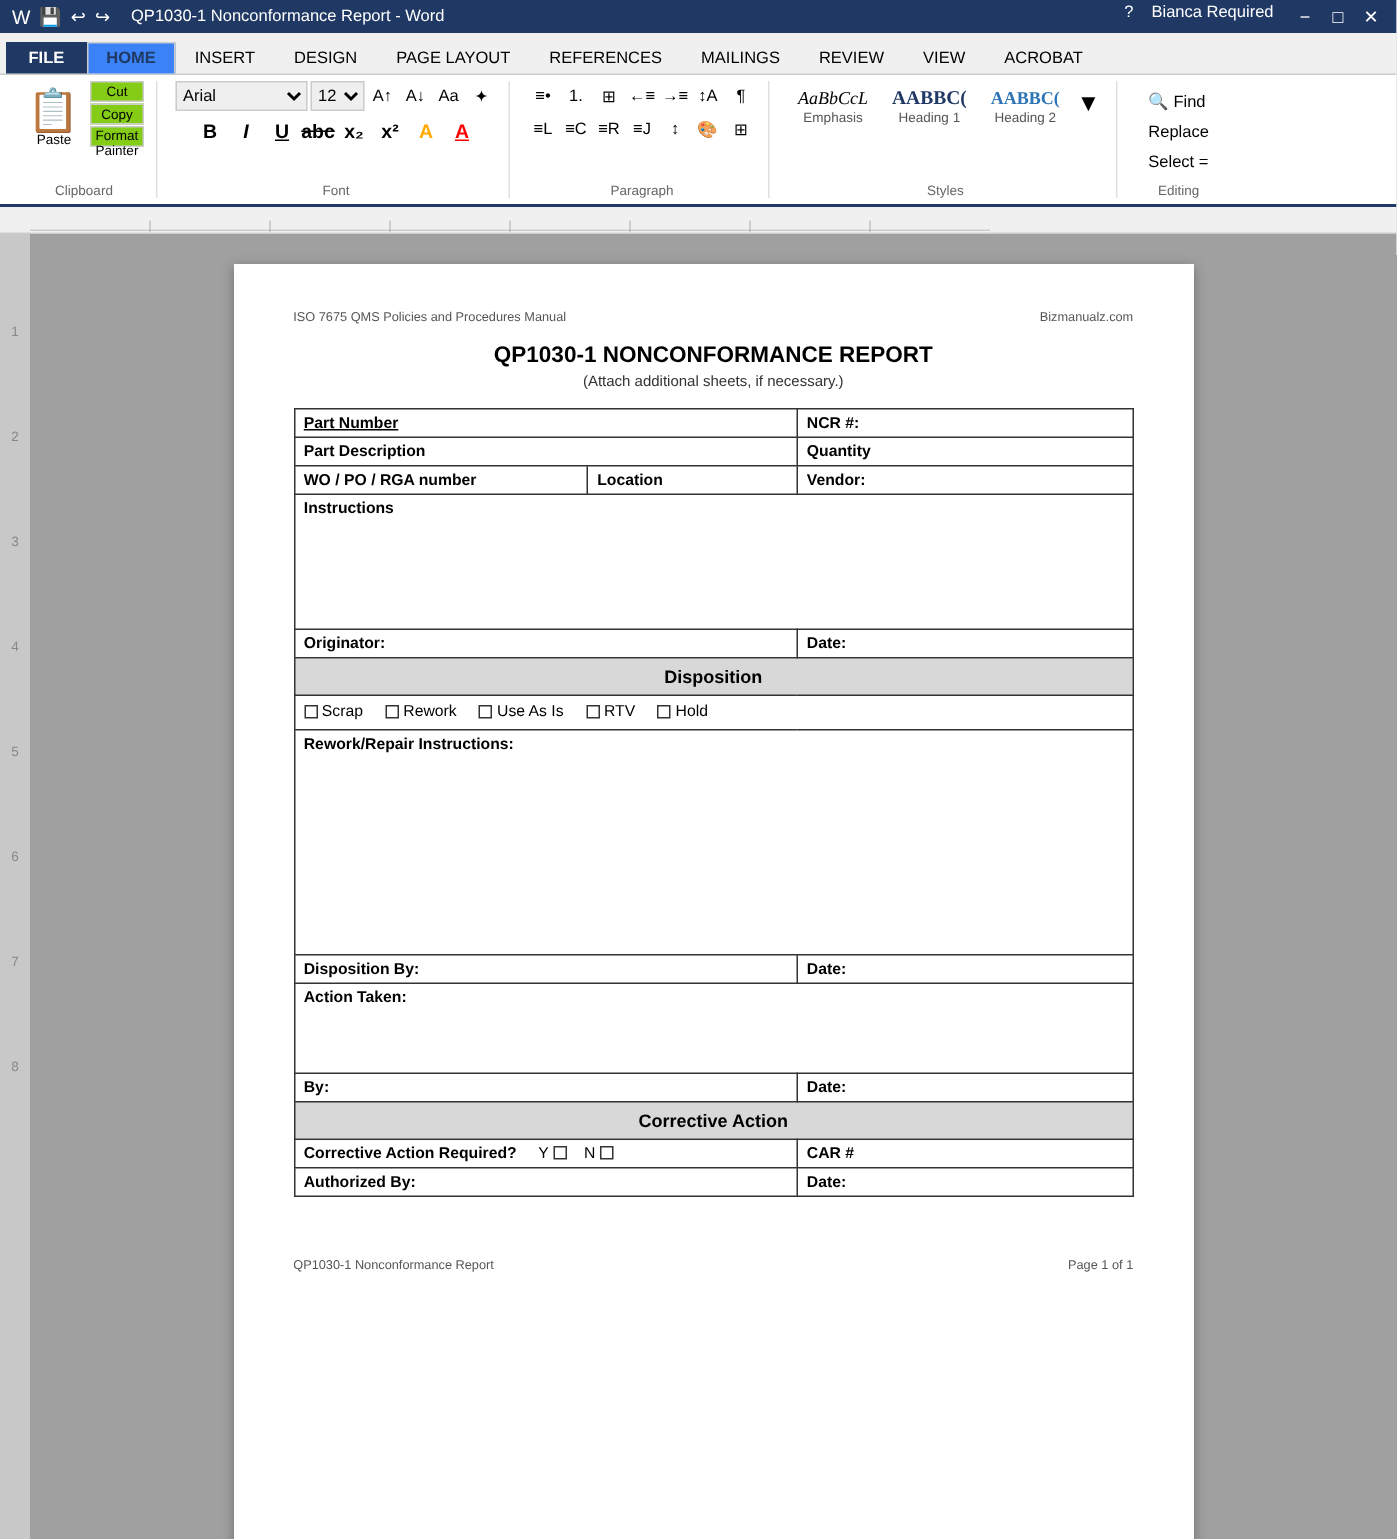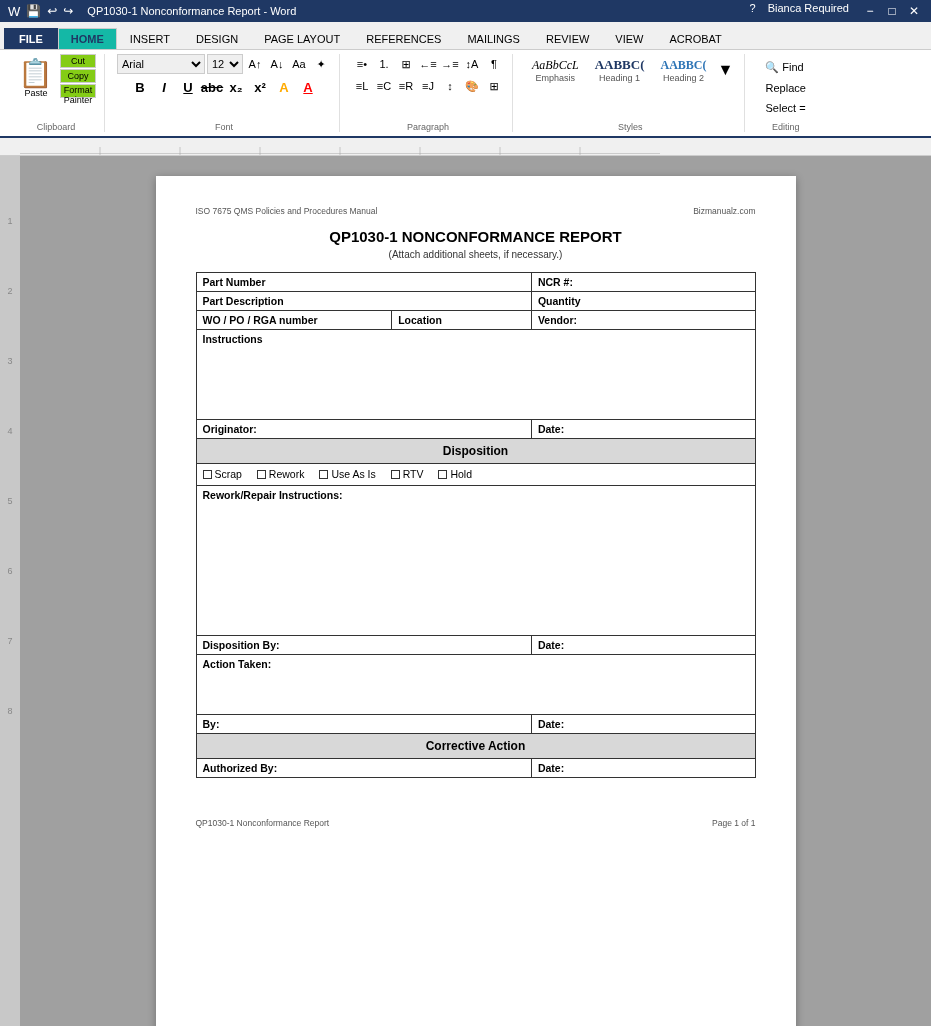--- a/index.html
+++ b/index.html
@@ -40,21 +40,21 @@
     .ribbon-tab {
       padding: 4px 12px;
       font-size: 11px;
       cursor: pointer;
       border: 1px solid transparent;
       border-bottom: none;
       background: transparent;
       font-family: Arial, sans-serif;
     }
     .ribbon-tab.active {
-      background: #14b8a6;
+      background: #3b82f6;
       border-color: #ccc;
       color: #1f3864;
       font-weight: bold;
     }
     .ribbon-tab.file-tab {
       background: #1f3864;
       color: white;
       font-weight: bold;
       border-color: transparent;
       padding: 4px 14px;
@@ -328,21 +328,21 @@
         <span>Bizmanualz.com</span>
       </div>
 
       <div class="doc-title">QP1030-1 NONCONFORMANCE REPORT</div>
       <div class="doc-subtitle">(Attach additional sheets, if necessary.)</div>
 
       <table class="form-table">
 
         <tbody>
             <tr>
-          <td colspan="2" class="field-label" style="width:60%;">Part Number</td>
+          <td colspan="2" class="field-label" style="width:60%;text-decoration:underline;">Part Number</td>
           <td class="field-label" style="width:40%;">NCR #:</td>
         </tr>
 
         <tr>
           <td colspan="2" class="field-label">Part Description</td>
           <td class="field-label">Quantity</td>
         </tr>
 
         <tr>
           <td class="field-label" style="width:35%;">WO / PO / RGA number</td>
@@ -403,20 +403,30 @@
 
         <tr>
           <td colspan="2" class="field-label">By:</td>
           <td class="field-label">Date:</td>
         </tr>
 
         <tr class="section-header">
           <td colspan="3">Corrective Action</td>
         </tr>
 
+        <tr>
+          <td colspan="2">
+            <span class="field-label">Corrective Action Required?</span>
+            &nbsp;&nbsp;&nbsp;
+            <span>Y <span class="checkbox-box" style="display:inline-block; vertical-align:middle;"></span></span>
+            &nbsp;&nbsp;
+            <span>N <span class="checkbox-box" style="display:inline-block; vertical-align:middle;"></span></span>
+          </td>
+          <td class="field-label">CAR #</td>
+        </tr>
 
         <tr>
           <td colspan="2" class="field-label">Authorized By:</td>
           <td class="field-label">Date:</td>
         </tr>
       </tbody>
         </table>
 
       <div style="display:flex; justify-content:space-between; font-size:8.5px; color:#555; margin-top:40px;">
         <span>QP1030-1 Nonconformance Report</span>

